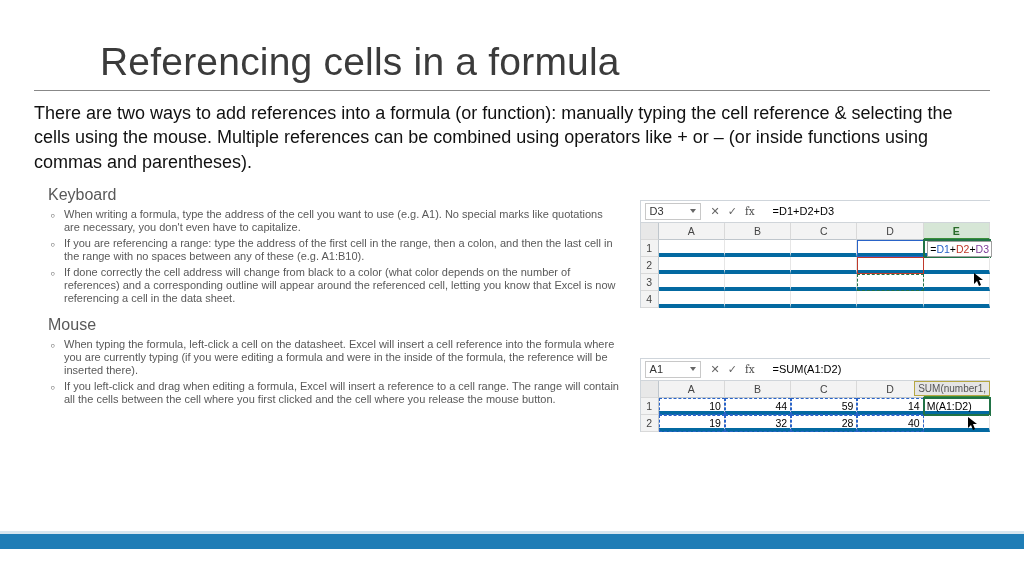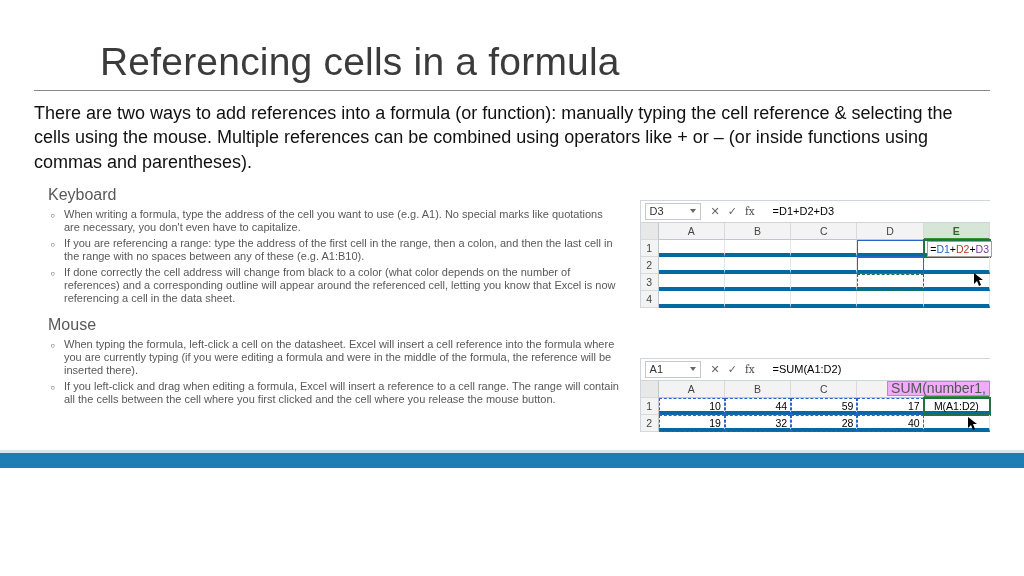--- a/index.html
+++ b/index.html
@@ -1,17 +1,17 @@
 <!DOCTYPE html>
 <html><head>
 <meta charset="utf-8">
 <style>
   * { margin: 0; padding: 0; box-sizing: border-box; }
   html, body { width: 1024px; height: 576px; font-family: "Segoe UI Light", "Segoe UI", Arial, sans-serif; background: #fff; color: #000; overflow: hidden; }
-  .slide { position: relative; width: 1024px; height: 468px; padding: 40px 34px 0 34px; }
+  .slide { position: relative; width: 1024px; height: 549px; padding: 40px 34px 0 34px; }
   .title { font-size: 39px; font-weight: 300; color: #3b3b3b; padding-left: 66px; letter-spacing: .2px; }
   .title-rule { height: 1px; background: #888; margin: 6px 0 10px 0; }
   .intro { font-size: 18px; font-weight: 400; line-height: 1.35; color: #111; padding-right: 10px; }
   .columns { display: flex; margin-top: 10px; }
   .left { width: 608px; padding-left: 14px; padding-right: 8px; }
   .right { width: 368px; padding-left: 10px; }
   .sub { font-size: 16px; color: #595959; font-weight: 400; margin-top: 2px; }
   .bullets { list-style: none; padding: 0; margin: 0; }
   .bullets li { position: relative; padding-left: 16px; font-size: 11px; color: #595959; line-height: 1.15; margin-top: 4px; font-weight: 400; }
   .bullets li::before { content: "◦"; position: absolute; left: 2px; top: -1px; color: #7a7a7a; font-size: 14px; }
@@ -38,21 +38,21 @@
   .grow { display:flex; height:17px; }
   .cell { flex:1; min-width:44px; border-right:1px solid #e6e6e6; border-bottom:4px solid #0369a1; font-size:10.5px; text-align:right; padding: 0 3px; line-height:16px; position:relative; color:#000;}
   .cell.sel { outline: 1px dashed #217346; outline-offset:-1px; }
   .E-cell-formula { position:absolute; top: 40px; right: -2px; background:#fff; border:1px solid #a0a0a0; font-size:10.5px; padding:0 2px; color:#000; height:16px; line-height:15px; }
   .c-blue { color:#2963c8; }
   .c-red { color:#c0392b; }
   .c-purple { color:#7d3c98; }
   .cur { position:absolute; width:12px; height:14px; }
   .cur svg { width:12px; height:14px; }
 
-  .tooltip { position:absolute; background:#f0abfc; border:1px solid #b5a642; font-size:14px; color:#555; padding:0 3px; line-height:13px; }
+  .tooltip { position:absolute; background:#e5e5e5; border:1px solid #b5a642; font-size:10px; color:#555; padding:0 3px; line-height:13px; }
 
   .footer-bar { position:absolute; left:0; right:0; bottom:0; height:18px; background:#1f7db6; border-top:3px solid #d7e6ef; }
 </style>
 </head>
 <body>
 
 <div class="slide">
   <h1 class="title">Referencing cells in a formula</h1>
   <div class="title-rule"></div>
   <p class="intro">There are two ways to add references into a formula (or function): manually typing the cell reference &amp; selecting the cells using the mouse. Multiple references can be combined using operators like + or – (or inside functions using commas and parentheses).</p>
@@ -63,21 +63,21 @@
       <div class="sub">Keyboard</div>
       <ul class="bullets">
         <li>When writing a formula, type the address of the cell you want to use (e.g. A1). No special marks like quotations are necessary, you don't even have to capitalize.</li>
         <li>If you are referencing a range: type the address of the first cell in the range, then a colon, and then the last cell in the range with no spaces between any of these (e.g. A1:B10).</li>
         <li>If done correctly the cell address will change from black to a color (what color depends on the number of references) and a corresponding outline will appear around the referenced cell, letting you know that Excel is now referencing a cell in the data sheet.</li>
       </ul>
 
       <div class="block2">
         <div class="sub">Mouse</div>
         <ul class="bullets">
-          <li>When typing the formula, left-click a cell on the datasheet. Excel will insert a cell reference into the formula where you are currently typing (if you were editing a formula and were in the middle of the formula, the reference will be inserted there).</li>
+          <li>When typing the formula, left-click a cell on the datasheet. Excel will insert a cell reference into the formula where you are currently typing (if you were editing a formula and were in the inside of the formula, the reference will be inserted there).</li>
           <li>If you left-click and drag when editing a formula, Excel will insert a reference to a cell range. The range will contain all the cells between the cell where you first clicked and the cell where you release the mouse button.</li>
         </ul>
       </div>
     </div>
 
     <div class="right">
 
       <div class="mini">
         <div class="fx-row">
           <div class="namebox">
@@ -171,22 +171,22 @@
               <div>A</div>
               <div>B</div>
               <div>C</div>
               <div>D</div>
               <div class="active">E</div>
             </div>
             <div class="grow">
               <div class="cell sel" style="outline:1px dashed #2963c8;outline-offset:-1px;">10</div>
               <div class="cell sel" style="outline:1px dashed #2963c8;outline-offset:-1px;">44</div>
               <div class="cell sel" style="outline:1px dashed #2963c8;outline-offset:-1px;">59</div>
-              <div class="cell sel" style="outline:1px dashed #2963c8;outline-offset:-1px;">17</div>
-              <div class="cell" style="text-align:center;outline:2px solid #217346;outline-offset:-1px;position:relative;overflow:visible;"><span style="white-space:nowrap;color:#000;">M(A1:D2)</span></div>
+              <div class="cell sel" style="outline:1px dashed #2963c8;outline-offset:-1px;">14</div>
+              <div class="cell" style="text-align:left;outline:2px solid #217346;outline-offset:-1px;position:relative;overflow:visible;"><span style="white-space:nowrap;color:#000;">M(A1:D2)</span></div>
             </div>
             <div class="grow">
               <div class="cell sel" style="outline:1px dashed #2963c8;outline-offset:-1px;">19</div>
               <div class="cell sel" style="outline:1px dashed #2963c8;outline-offset:-1px;">32</div>
               <div class="cell sel" style="outline:1px dashed #2963c8;outline-offset:-1px;">28</div>
               <div class="cell sel" style="outline:1px dashed #2963c8;outline-offset:-1px;">40</div>
               <div class="cell"></div>
             </div>
           </div>
         </div>

